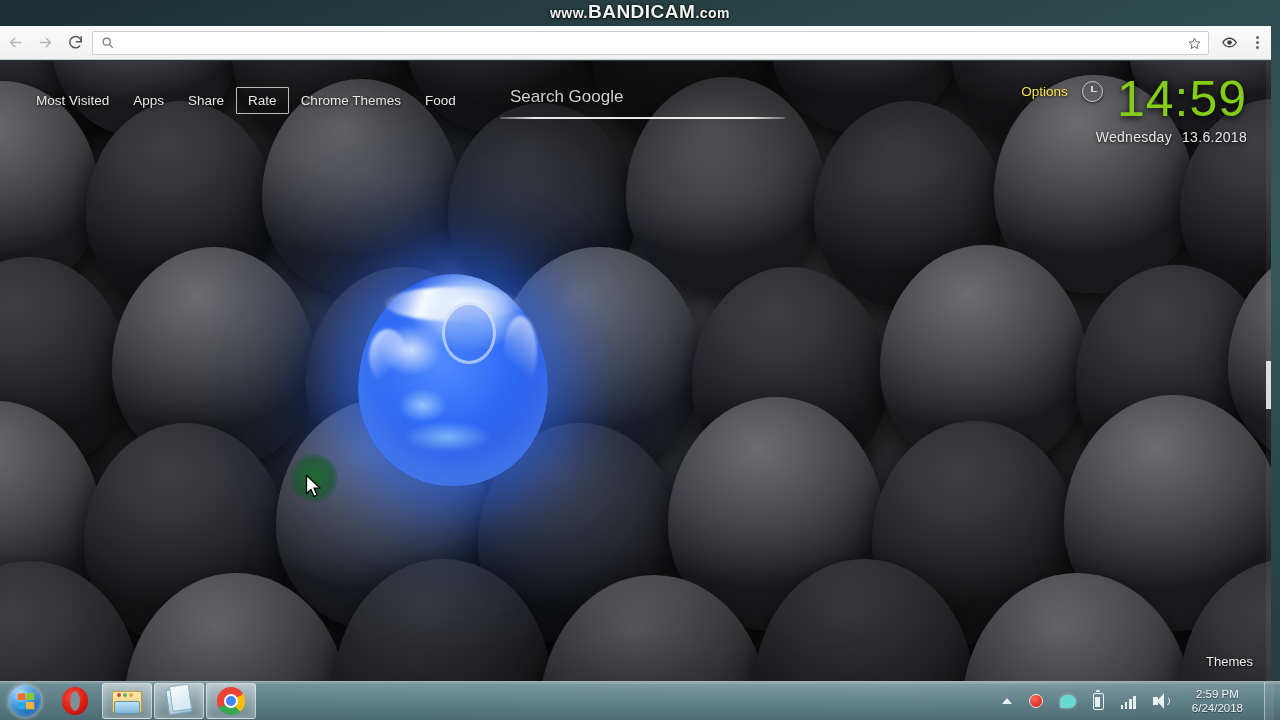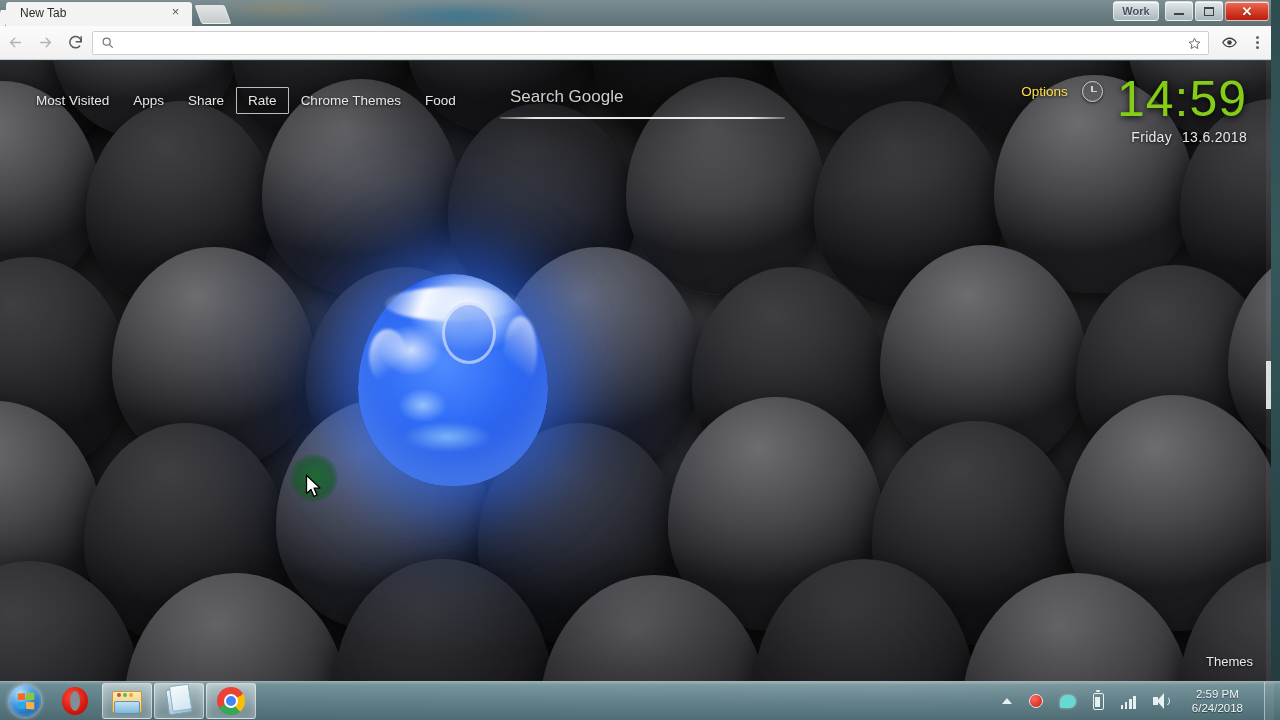--- a/index.html
+++ b/index.html
@@ -360,42 +360,24 @@
   #show-desktop { width: 10px; height: 100%; border-left: 1px solid rgba(255,255,255,.45);
     background: rgba(255,255,255,.07); }
 </style>
 </head>
 <body>
 
 <div id="desktop"></div>
 
 <div id="browser">
 
-  <div id="tabstrip">
-    <div class="aero-blur"></div>
-
-    <div id="tab-newtab">
-      <span class="tab-title">New Tab</span>
-      <span class="tab-close">×</span>
-    </div>
-
-    <div id="newtab-plus"></div>
-
-    <div id="winbtns">
-      <div class="winbtn" id="btn-work">Work</div>
-      <div class="winbtn" id="btn-min">
-        <span class="gl-min"></span>
-      </div>
-      <div class="winbtn" id="btn-max">
-        <span class="gl-max"></span>
-      </div>
-      <div class="winbtn" id="btn-close">✕</div>
-    </div>
-  </div>
-
+
+  <div id="bandicam">
+    <span class="wm-small">www.</span><span class="wm-big">BANDICAM</span><span class="wm-small">.com</span>
+  </div>
 
   <div id="toolbar">
     <div class="navbtn">
       <svg width="17" height="17" viewBox="0 0 24 24">
         <path d="M19 12H6M11 6l-6 6 6 6" fill="none" stroke="#b4b4b4" stroke-width="2" stroke-linecap="round" stroke-linejoin="round"></path>
       </svg>
     </div>
     <div class="navbtn">
       <svg width="17" height="17" viewBox="0 0 24 24">
         <path d="M5 12h13M13 6l6 6-6 6" fill="none" stroke="#b4b4b4" stroke-width="2" stroke-linecap="round" stroke-linejoin="round"></path>
@@ -510,21 +492,21 @@
       <span class="navlink">Food</span>
     </div>
 
     <div id="clock-area">
       <div id="clock-top">
         <span id="options-link">Options</span>
         <span id="clock-icon"></span>
         <span id="clock-time">14:59</span>
       </div>
       <div id="clock-date">
-        <span class="dow">Friday</span><span>13.6.2018</span>
+        <span class="dow">Wednesday</span><span>13.6.2018</span>
       </div>
     </div>
 
     <div id="support-link">Themes</div>
 
     <div id="click-halo"></div>
     <div id="mouse-cursor">
       <svg width="17" height="25" viewBox="0 0 17 25">
         <path d="M1.5 1.2 L1.5 19.6 L6.0 15.4 L8.9 22.4 L12.0 21.0 L9.1 14.2 L15.0 14.0 Z" fill="#ffffff" stroke="#000000" stroke-width="1.3" stroke-linejoin="round"></path>
       </svg>

